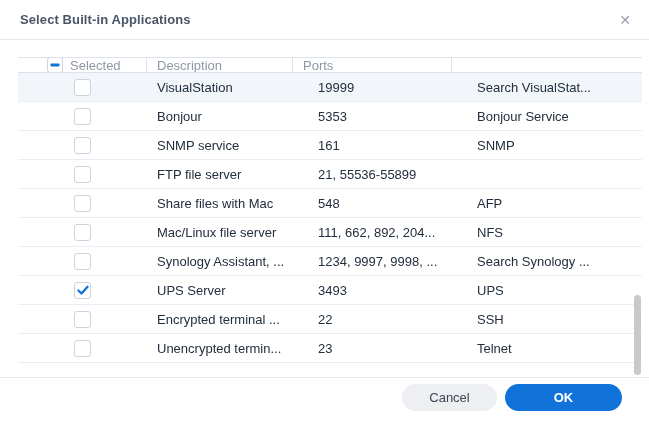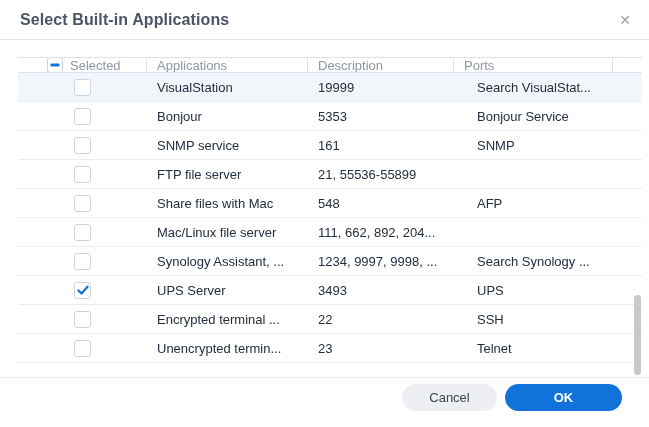--- a/index.html
+++ b/index.html
@@ -19,21 +19,21 @@
   .titlebar {
     position: absolute;
     left: 0; top: 0; right: 0;
     height: 40px;
     border-bottom: 1px solid #e8e8e8;
     display: flex;
     align-items: center;
   }
   .title {
     margin-left: 20px;
-    font-size: 16px;
+    font-size: 13px;
     font-weight: 700;
     color: #4b5566;
     letter-spacing: 0.1px;
   }
   .close-btn {
     position: absolute;
     right: 12px;
     top: 8px;
     width: 24px;
     height: 24px;
@@ -168,21 +168,20 @@
   <div class="table">
     <div class="thead">
       <div class="th c-sel">
         <span class="checkbox">
           <svg width="10" height="10" viewBox="0 0 10 10">
             <rect x="0.5" y="3.6" width="9" height="2.8" rx="1" fill="#0e72d8"></rect>
           </svg>
         </span>
         <span>Selected</span>
       </div>
-      <div class="th c-app">Applications</div>
       <div class="th c-desc">Description</div>
       <div class="th c-ports">Ports</div>
       <div class="th c-spacer"></div>
     </div>
     <div class="tbody" id="tbody">
     <div class="row highlighted">
       <div class="cell c-sel">
         <span class="checkbox"></span>
       </div>
       <div class="cell c-app">VisualStation</div>
@@ -224,20 +223,21 @@
       <div class="cell c-ports">548</div>
       <div class="cell c-desc">AFP</div>
     </div>
 
     <div class="row">
       <div class="cell c-sel">
         <span class="checkbox"></span>
       </div>
       <div class="cell c-app">Mac/Linux file server</div>
       <div class="cell c-ports">111, 662, 892, 204...</div>
+      <div class="cell c-desc">NFS</div>
     </div>
 
     <div class="row">
       <div class="cell c-sel">
         <span class="checkbox"></span>
       </div>
       <div class="cell c-app">Synology Assistant, ...</div>
       <div class="cell c-ports">1234, 9997, 9998, ...</div>
       <div class="cell c-desc">Search Synology ...</div>
     </div>

